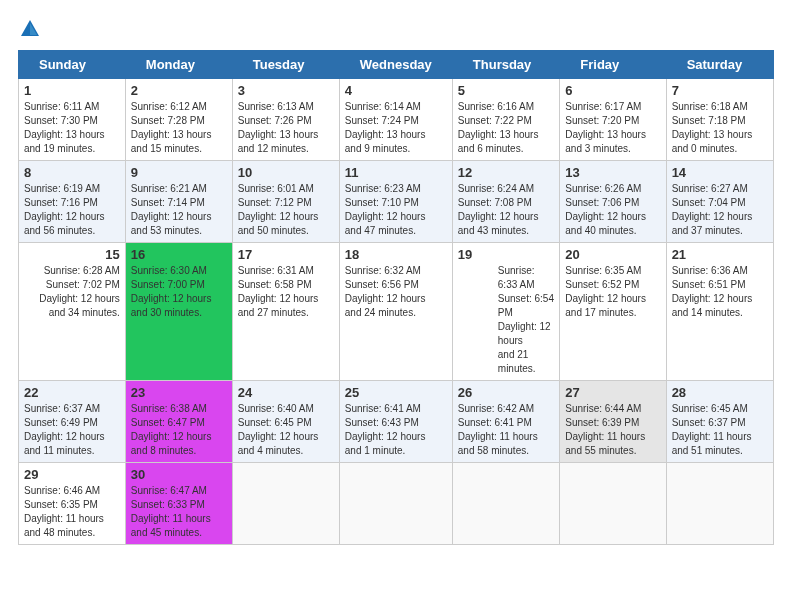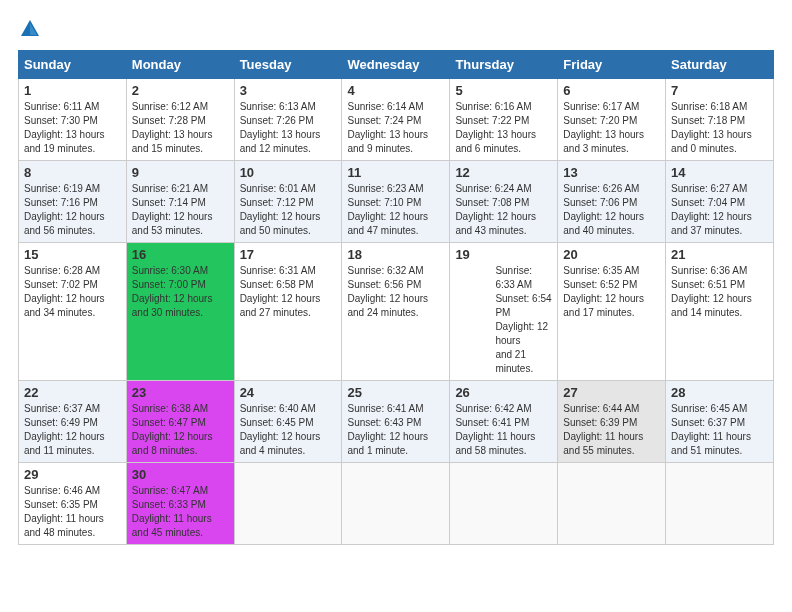--- a/index.html
+++ b/index.html
@@ -60,21 +60,21 @@
     }
     .calendar {
       width: 100%;
       border-collapse: collapse;
     }
     .calendar th {
       background: #2c6fad;
       color: #fff;
       font-size: 13px;
       font-weight: bold;
-      padding: 6px 5px;
+      padding: 6px 20px;
       text-align: left;
       border: 1px solid #2c6fad;
     }
     .calendar td {
       vertical-align: top;
       border: 1px solid #ccc;
       padding: 4px 5px;
       width: 108px;
       min-height: 80px;
       background: #fff;
@@ -233,21 +233,21 @@
           </td>
           <td style="background: rgb(238, 243, 250);">
             <span class="day-num">14</span>
             <div class="day-info" style="white-space: pre-line;">Sunrise: 6:27 AM
 Sunset: 7:04 PM
 Daylight: 12 hours
 and 37 minutes.</div>
           </td>
         </tr>
         <tr>
-          <td style="background: rgb(255, 255, 255);">
+          <td style="background: rgb(255, 255, 255); text-align: right;">
             <span class="day-num">15</span>
             <div class="day-info" style="white-space: pre-line;">Sunrise: 6:28 AM
 Sunset: 7:02 PM
 Daylight: 12 hours
 and 34 minutes.</div>
           </td>
           <td style="background: #22c55e;">
             <span class="day-num">16</span>
             <div class="day-info" style="white-space: pre-line;">Sunrise: 6:30 AM
 Sunset: 7:00 PM

